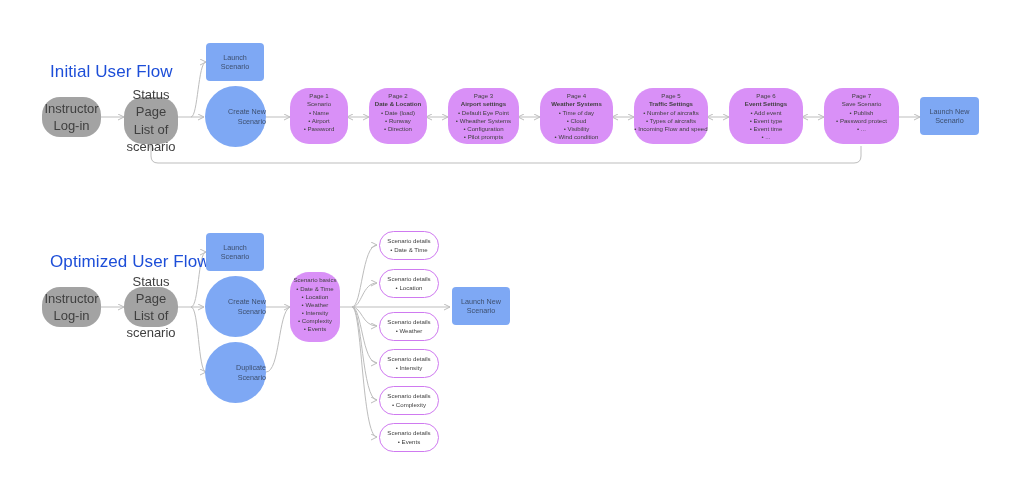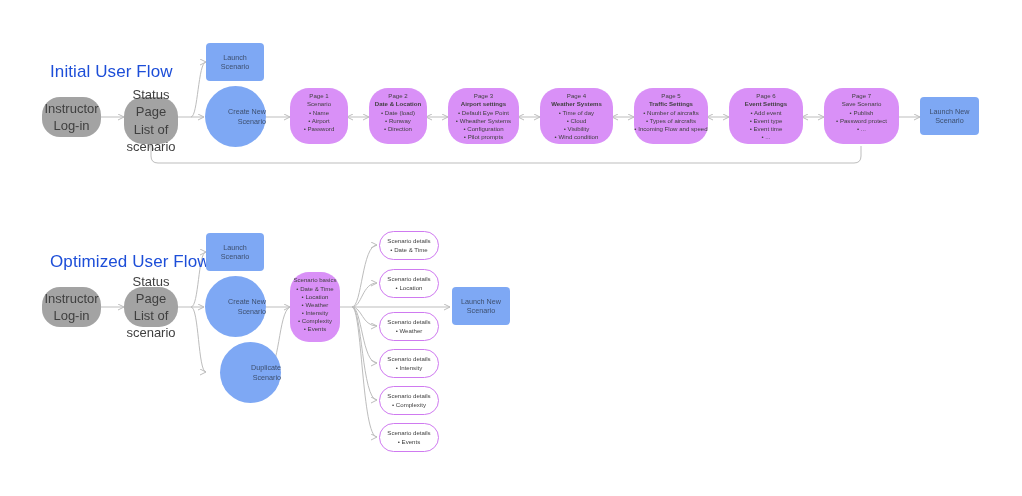--- a/index.html
+++ b/index.html
@@ -251,21 +251,21 @@
   <div class="node blue-node blue-rounded" style="left:206px; top:233px; width:58px; height:38px;">
     <span class="nline">Launch</span>
     <span class="nline">Scenario</span>
   </div>
 
   <div class="node blue-node blue-circle" style="left:205px; top:276px; width:61px; height:61px;">
     <span class="nline">Create New</span>
     <span class="nline">Scenario</span>
   </div>
 
-  <div class="node blue-node blue-circle" style="left:220px; top:342px; width:61px; height:61px;">
+  <div class="node blue-node blue-circle" style="left:205px; top:342px; width:61px; height:61px;">
     <span class="nline">Duplicate</span>
     <span class="nline">Scenario</span>
   </div>
 
   <div class="node purple-node" style="left:290px; top:272px; width:50px; height:70px;">
     <span class="hdr">Scenario basics</span>
     <ul>
       <li>Date &amp; Time</li>
       <li>Location</li>
       <li>Weather</li>

